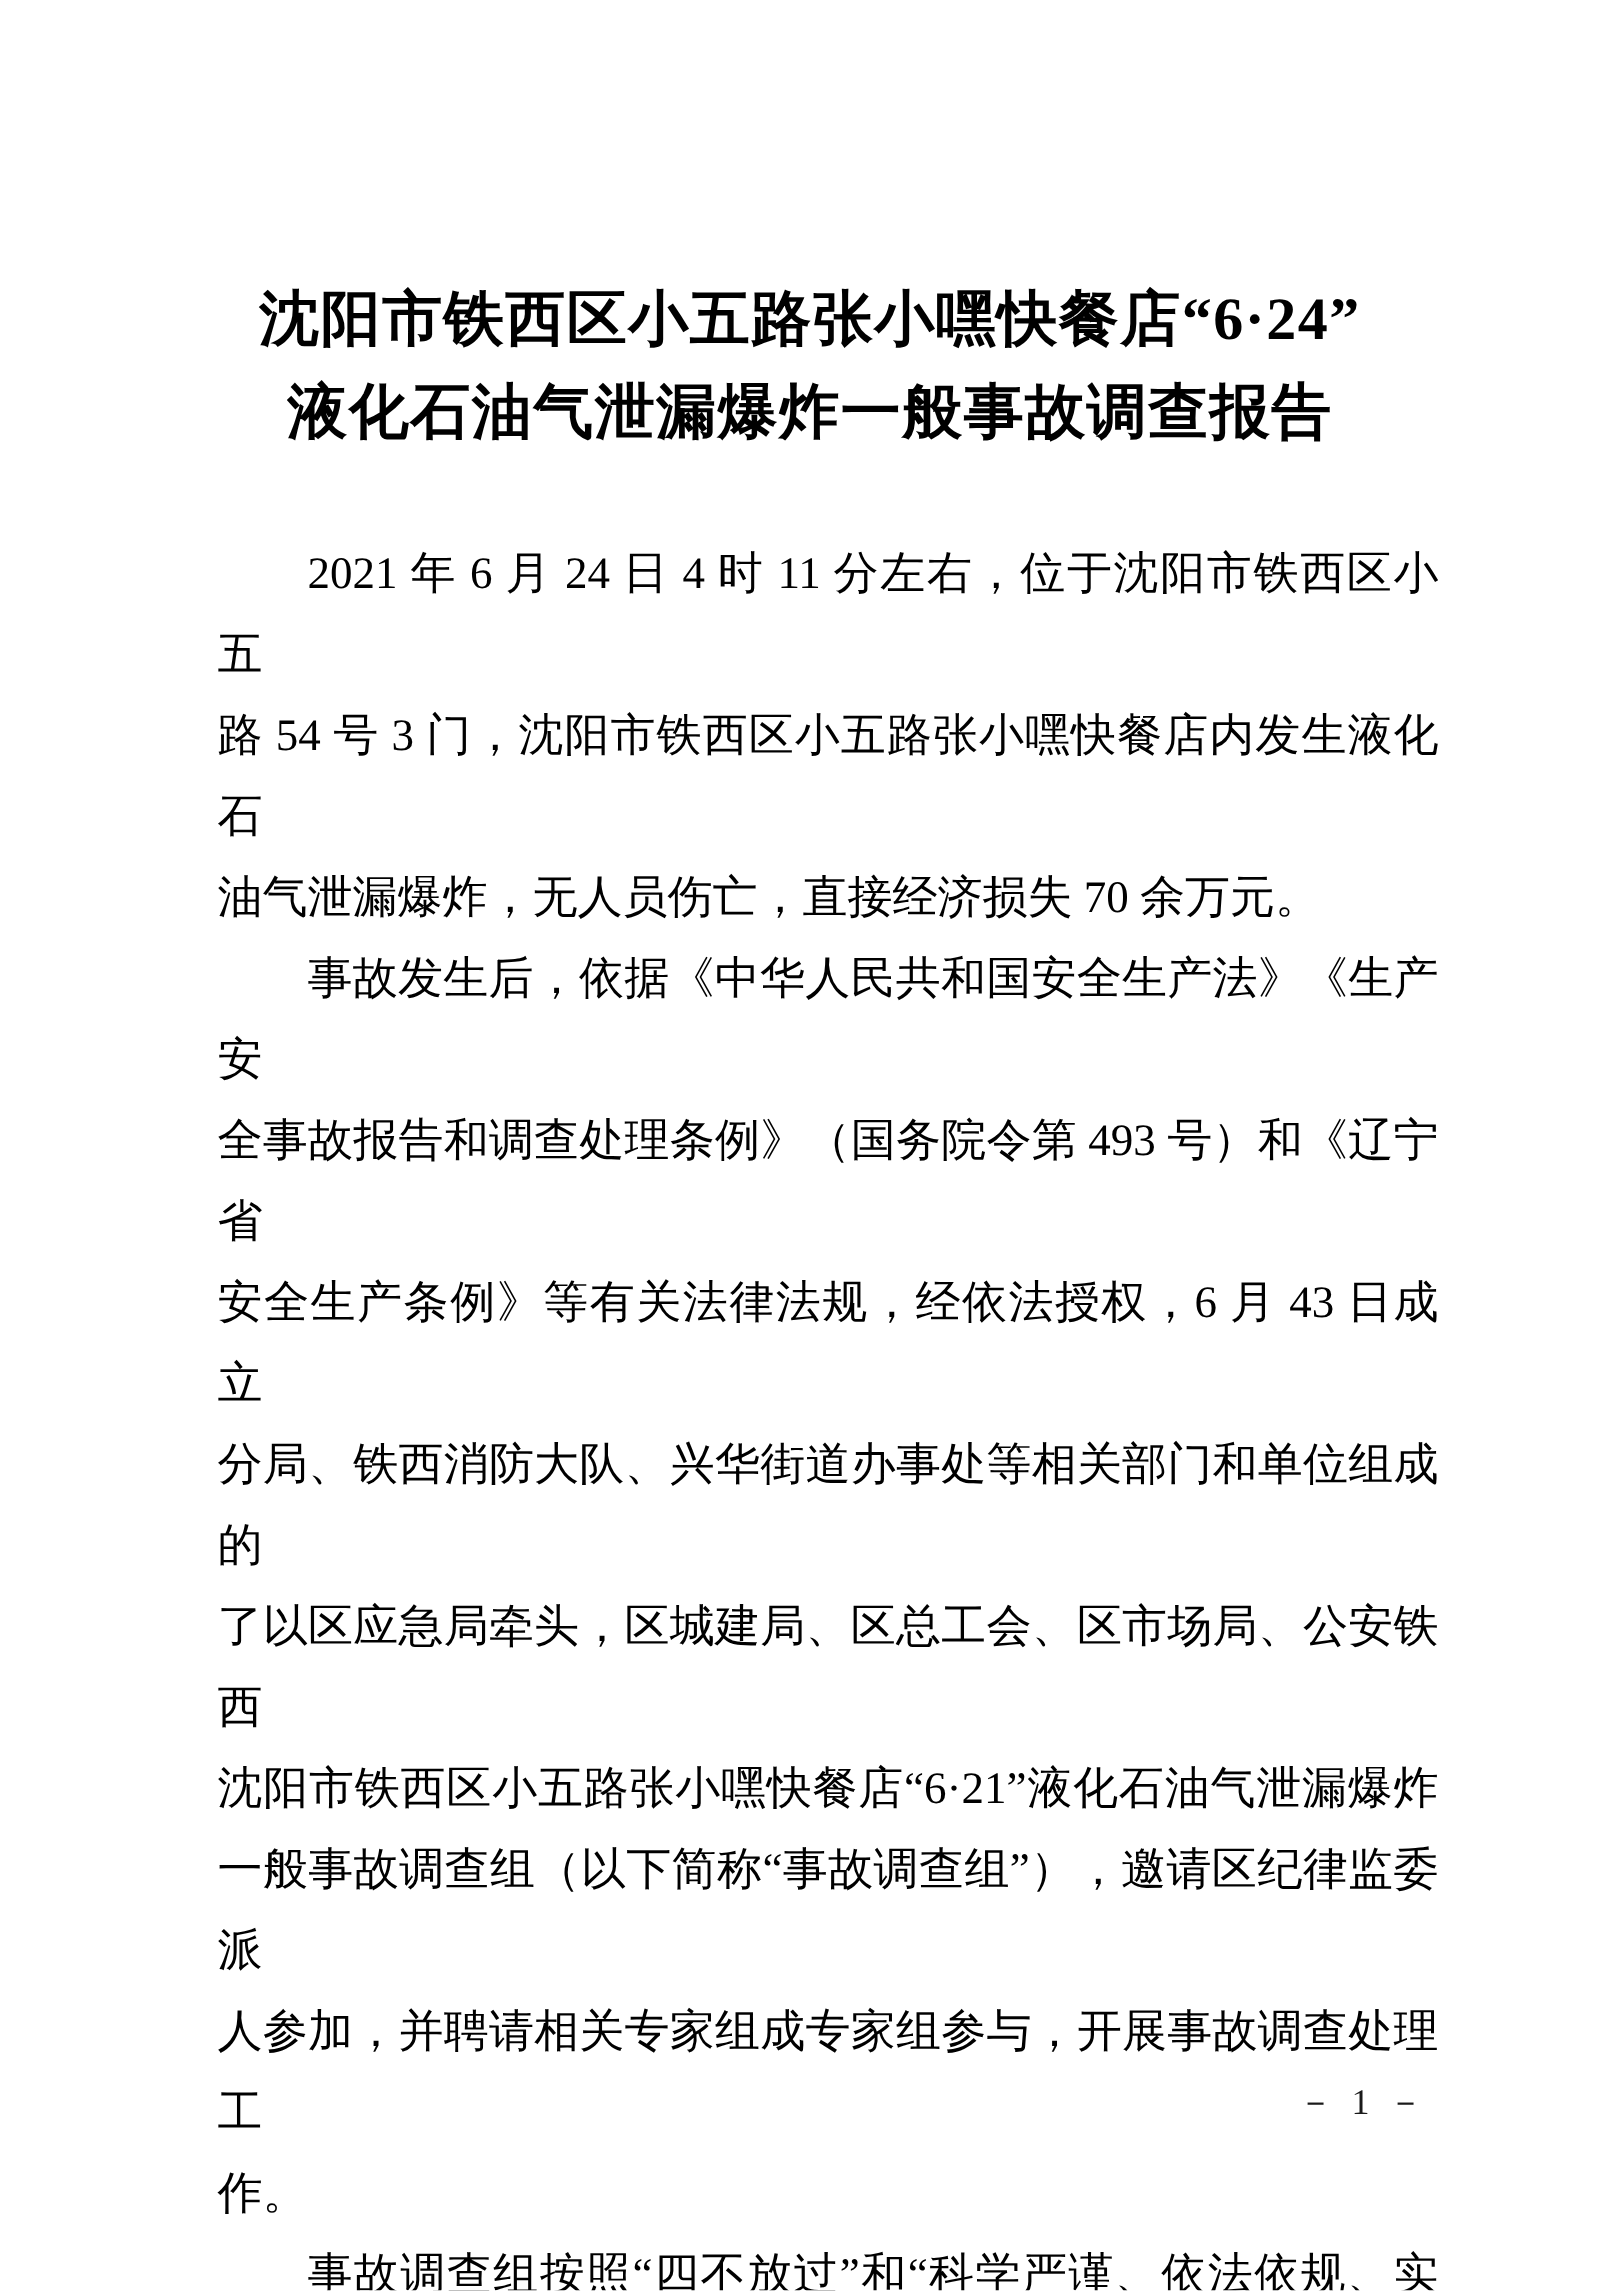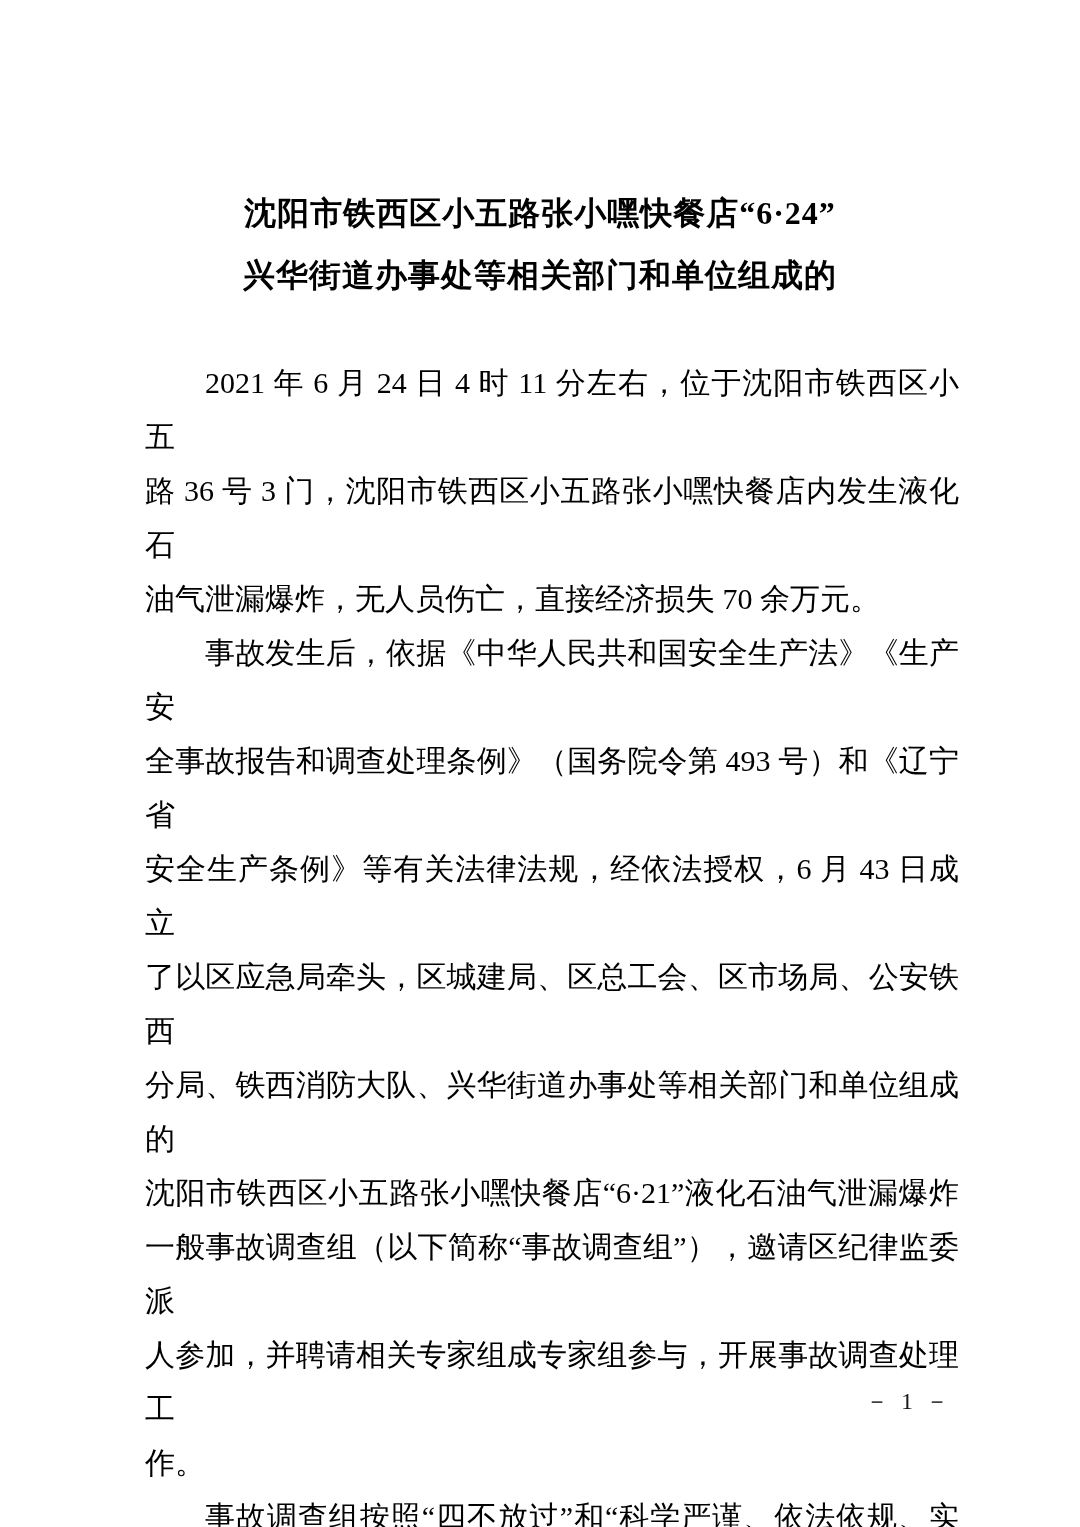--- a/index.html
+++ b/index.html
@@ -16,21 +16,21 @@
     font-family: "Liberation Serif", "DejaVu Serif", serif;
     overflow: hidden;
   }
   .title {
     position: absolute;
     top: 182px;
     left: 80px;
     width: 920px;
     margin: 0;
     text-align: center;
-    font-size: 32px;
+    font-size: 40px;
     font-weight: bold;
     line-height: 62px;
     letter-spacing: 1px;
   }
   .title-line { display: block; }
   .body-text {
     position: absolute;
     top: 356px;
     left: 145px;
     width: 814px;
@@ -57,37 +57,37 @@
     color: #1a1a1a;
   }
 </style>
 </head>
 <body>
 
 <div class="page">
 
   <h1 class="title">
     <span class="title-line">沈阳市铁西区小五路张小嘿快餐店“6·24”</span>
-    <span class="title-line">兴华街道办事处等相关部门和单位组成的</span>
+    <span class="title-line">液化石油气泄漏爆炸一般事故调查报告</span>
   </h1>
 
   <div class="body-text">
 
     <div class="para">
       <div class="line jl ind">2021 年 6 月 24 日 4 时 11 分左右，位于沈阳市铁西区小五</div>
-      <div class="line jl">路 36 号 3 门，沈阳市铁西区小五路张小嘿快餐店内发生液化石</div>
+      <div class="line jl">路 54 号 3 门，沈阳市铁西区小五路张小嘿快餐店内发生液化石</div>
       <div class="line">油气泄漏爆炸，无人员伤亡，直接经济损失 70 余万元。</div>
     </div>
 
     <div class="para">
       <div class="line jl ind">事故发生后，依据《中华人民共和国安全生产法》《生产安</div>
       <div class="line jl">全事故报告和调查处理条例》（国务院令第 493 号）和《辽宁省</div>
       <div class="line jl">安全生产条例》等有关法律法规，经依法授权，6 月 43 日成立</div>
+      <div class="line jl">分局、铁西消防大队、兴华街道办事处等相关部门和单位组成的</div>
       <div class="line jl">了以区应急局牵头，区城建局、区总工会、区市场局、公安铁西</div>
-      <div class="line jl">分局、铁西消防大队、兴华街道办事处等相关部门和单位组成的</div>
       <div class="line jl">沈阳市铁西区小五路张小嘿快餐店“6·21”液化石油气泄漏爆炸</div>
       <div class="line jl">一般事故调查组（以下简称“事故调查组”），邀请区纪律监委派</div>
       <div class="line jl">人参加，并聘请相关专家组成专家组参与，开展事故调查处理工</div>
       <div class="line">作。</div>
     </div>
 
     <div class="para">
       <div class="line jl ind">事故调查组按照“四不放过”和“科学严谨、依法依规、实</div>
 
     </div>

